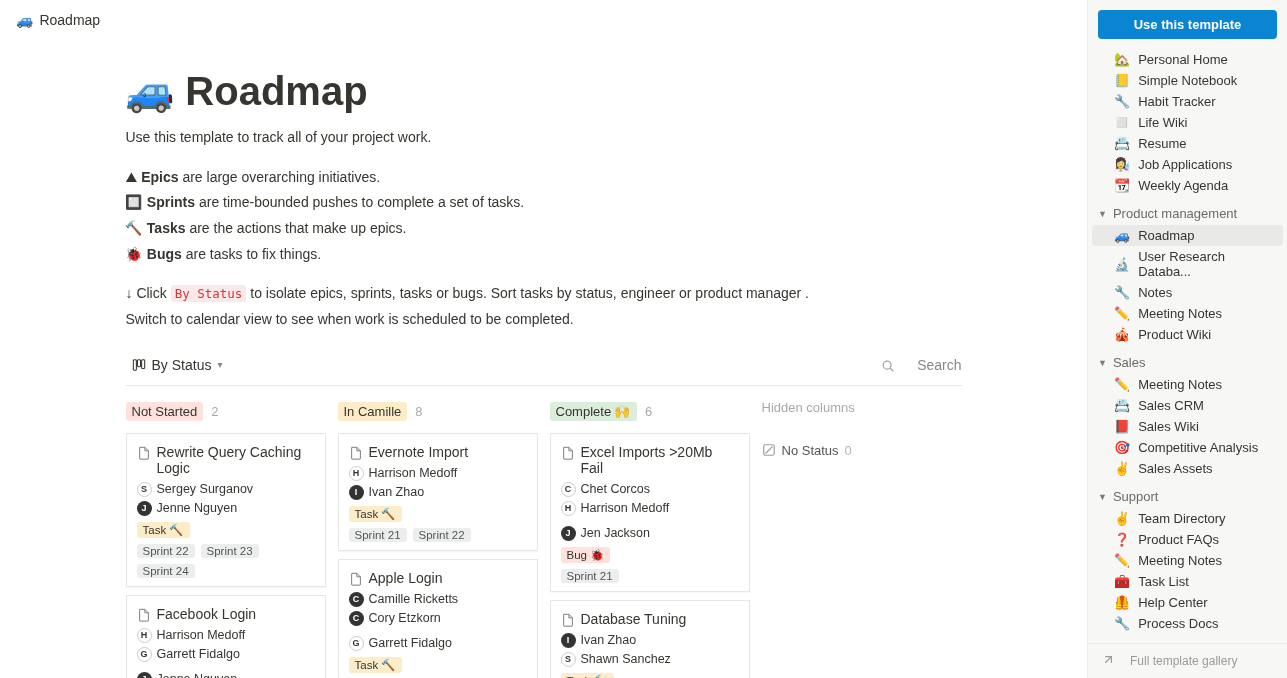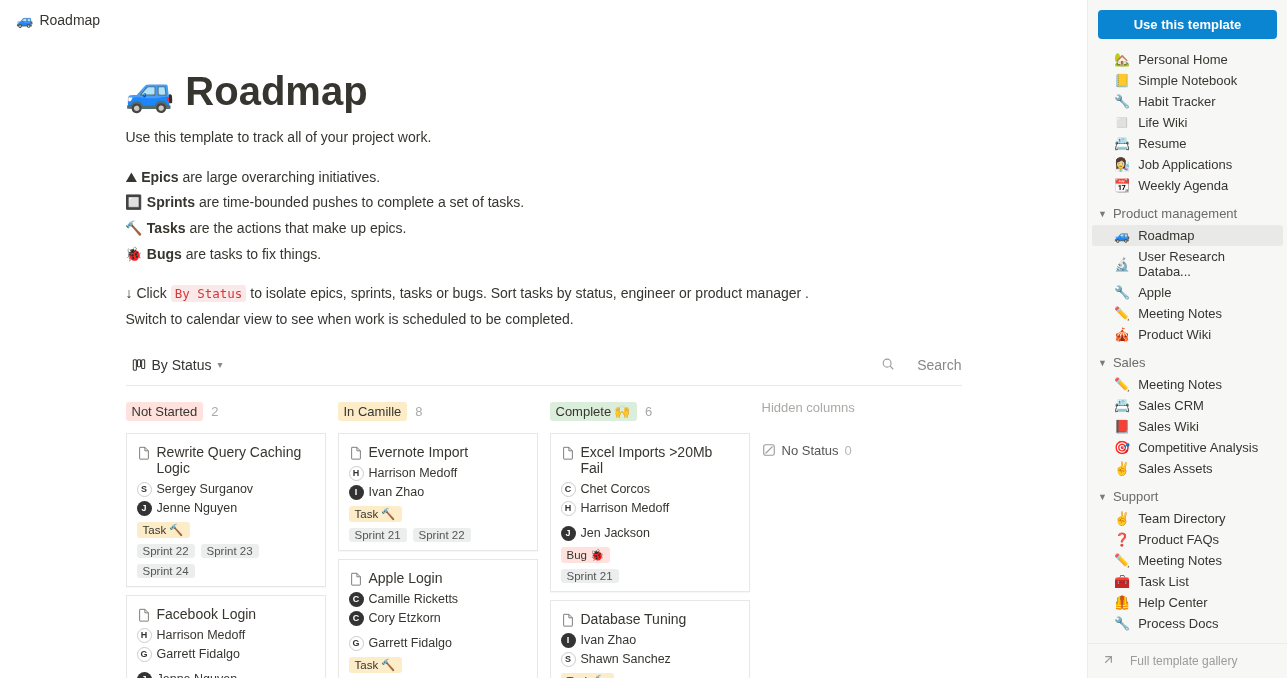--- a/index.html
+++ b/index.html
@@ -10,21 +10,21 @@
   .bc-icon { font-size: 14px; }
   .content { max-width: 980px; margin: 0 auto; padding: 28px 72px 80px; }
   .page-title { display: flex; align-items: center; gap: 10px; margin-bottom: 12px; }
   .page-title .emoji { font-size: 40px; }
   .page-title h1 { font-size: 40px; font-weight: 700; }
   .description p { margin: 4px 0; line-height: 1.55; font-size: 14px; }
   .description .code { font-family: ui-monospace, SFMono-Regular, Menlo, monospace; background: #fbe8e8; color: #cf3b3b; padding: 1px 4px; border-radius: 3px; font-size: 12.5px; }
   .view-bar { display: flex; align-items: center; justify-content: space-between; border-bottom: 1px solid #e9e9e7; margin-top: 22px; padding-bottom: 8px; }
   .view-select { display: inline-flex; align-items: center; gap: 6px; padding: 4px 6px; border-radius: 4px; cursor: pointer; user-select: none; }
   .chev { font-size: 10px; color: #888; }
-  .search { display: inline-flex; align-items: flex-start; gap: 22px; color: #888; cursor: pointer; }
+  .search { display: inline-flex; align-items: flex-end; gap: 22px; color: #888; cursor: pointer; }
   .board { display: flex; gap: 12px; margin-top: 14px; align-items: flex-start; }
   .column { width: 200px; flex-shrink: 0; }
   .col-head { display: flex; align-items: center; gap: 8px; margin-bottom: 10px; padding: 2px 0; }
   .col-title { font-size: 13px; padding: 2px 6px; border-radius: 3px; }
   .col-count { color: #a9a9a6; font-size: 13px; }
   .card { border: 1px solid #e7e7e5; border-radius: 0; background: #fff; box-shadow: 0 1px 1px rgba(0,0,0,0.03); padding: 10px 10px 8px; margin-bottom: 8px; }
   .card-title { display: flex; align-items: flex-start; gap: 6px; font-size: 14px; font-weight: 500; margin-bottom: 6px; }
   .page-icon { width: 14px; height: 14px; margin-top: 2px; flex-shrink: 0; }
   .people-row { display: flex; flex-wrap: wrap; gap: 10px; margin: 4px 0; }
   .person { display: inline-flex; align-items: center; gap: 5px; font-size: 12.5px; color: #373530; }
@@ -340,21 +340,21 @@
       <div class="side-item active">
     <span>🚙</span>
     <span>Roadmap</span>
   </div>
       <div class="side-item">
     <span>🔬</span>
     <span>User Research Databa...</span>
   </div>
       <div class="side-item">
     <span>🔧</span>
-    <span>Apple</span>
+    <span>Notes</span>
   </div>
       <div class="side-item">
     <span>✏️</span>
     <span>Meeting Notes</span>
   </div>
       <div class="side-item">
     <span>🎪</span>
     <span>Product Wiki</span>
   </div>
       <div class="side-group">

